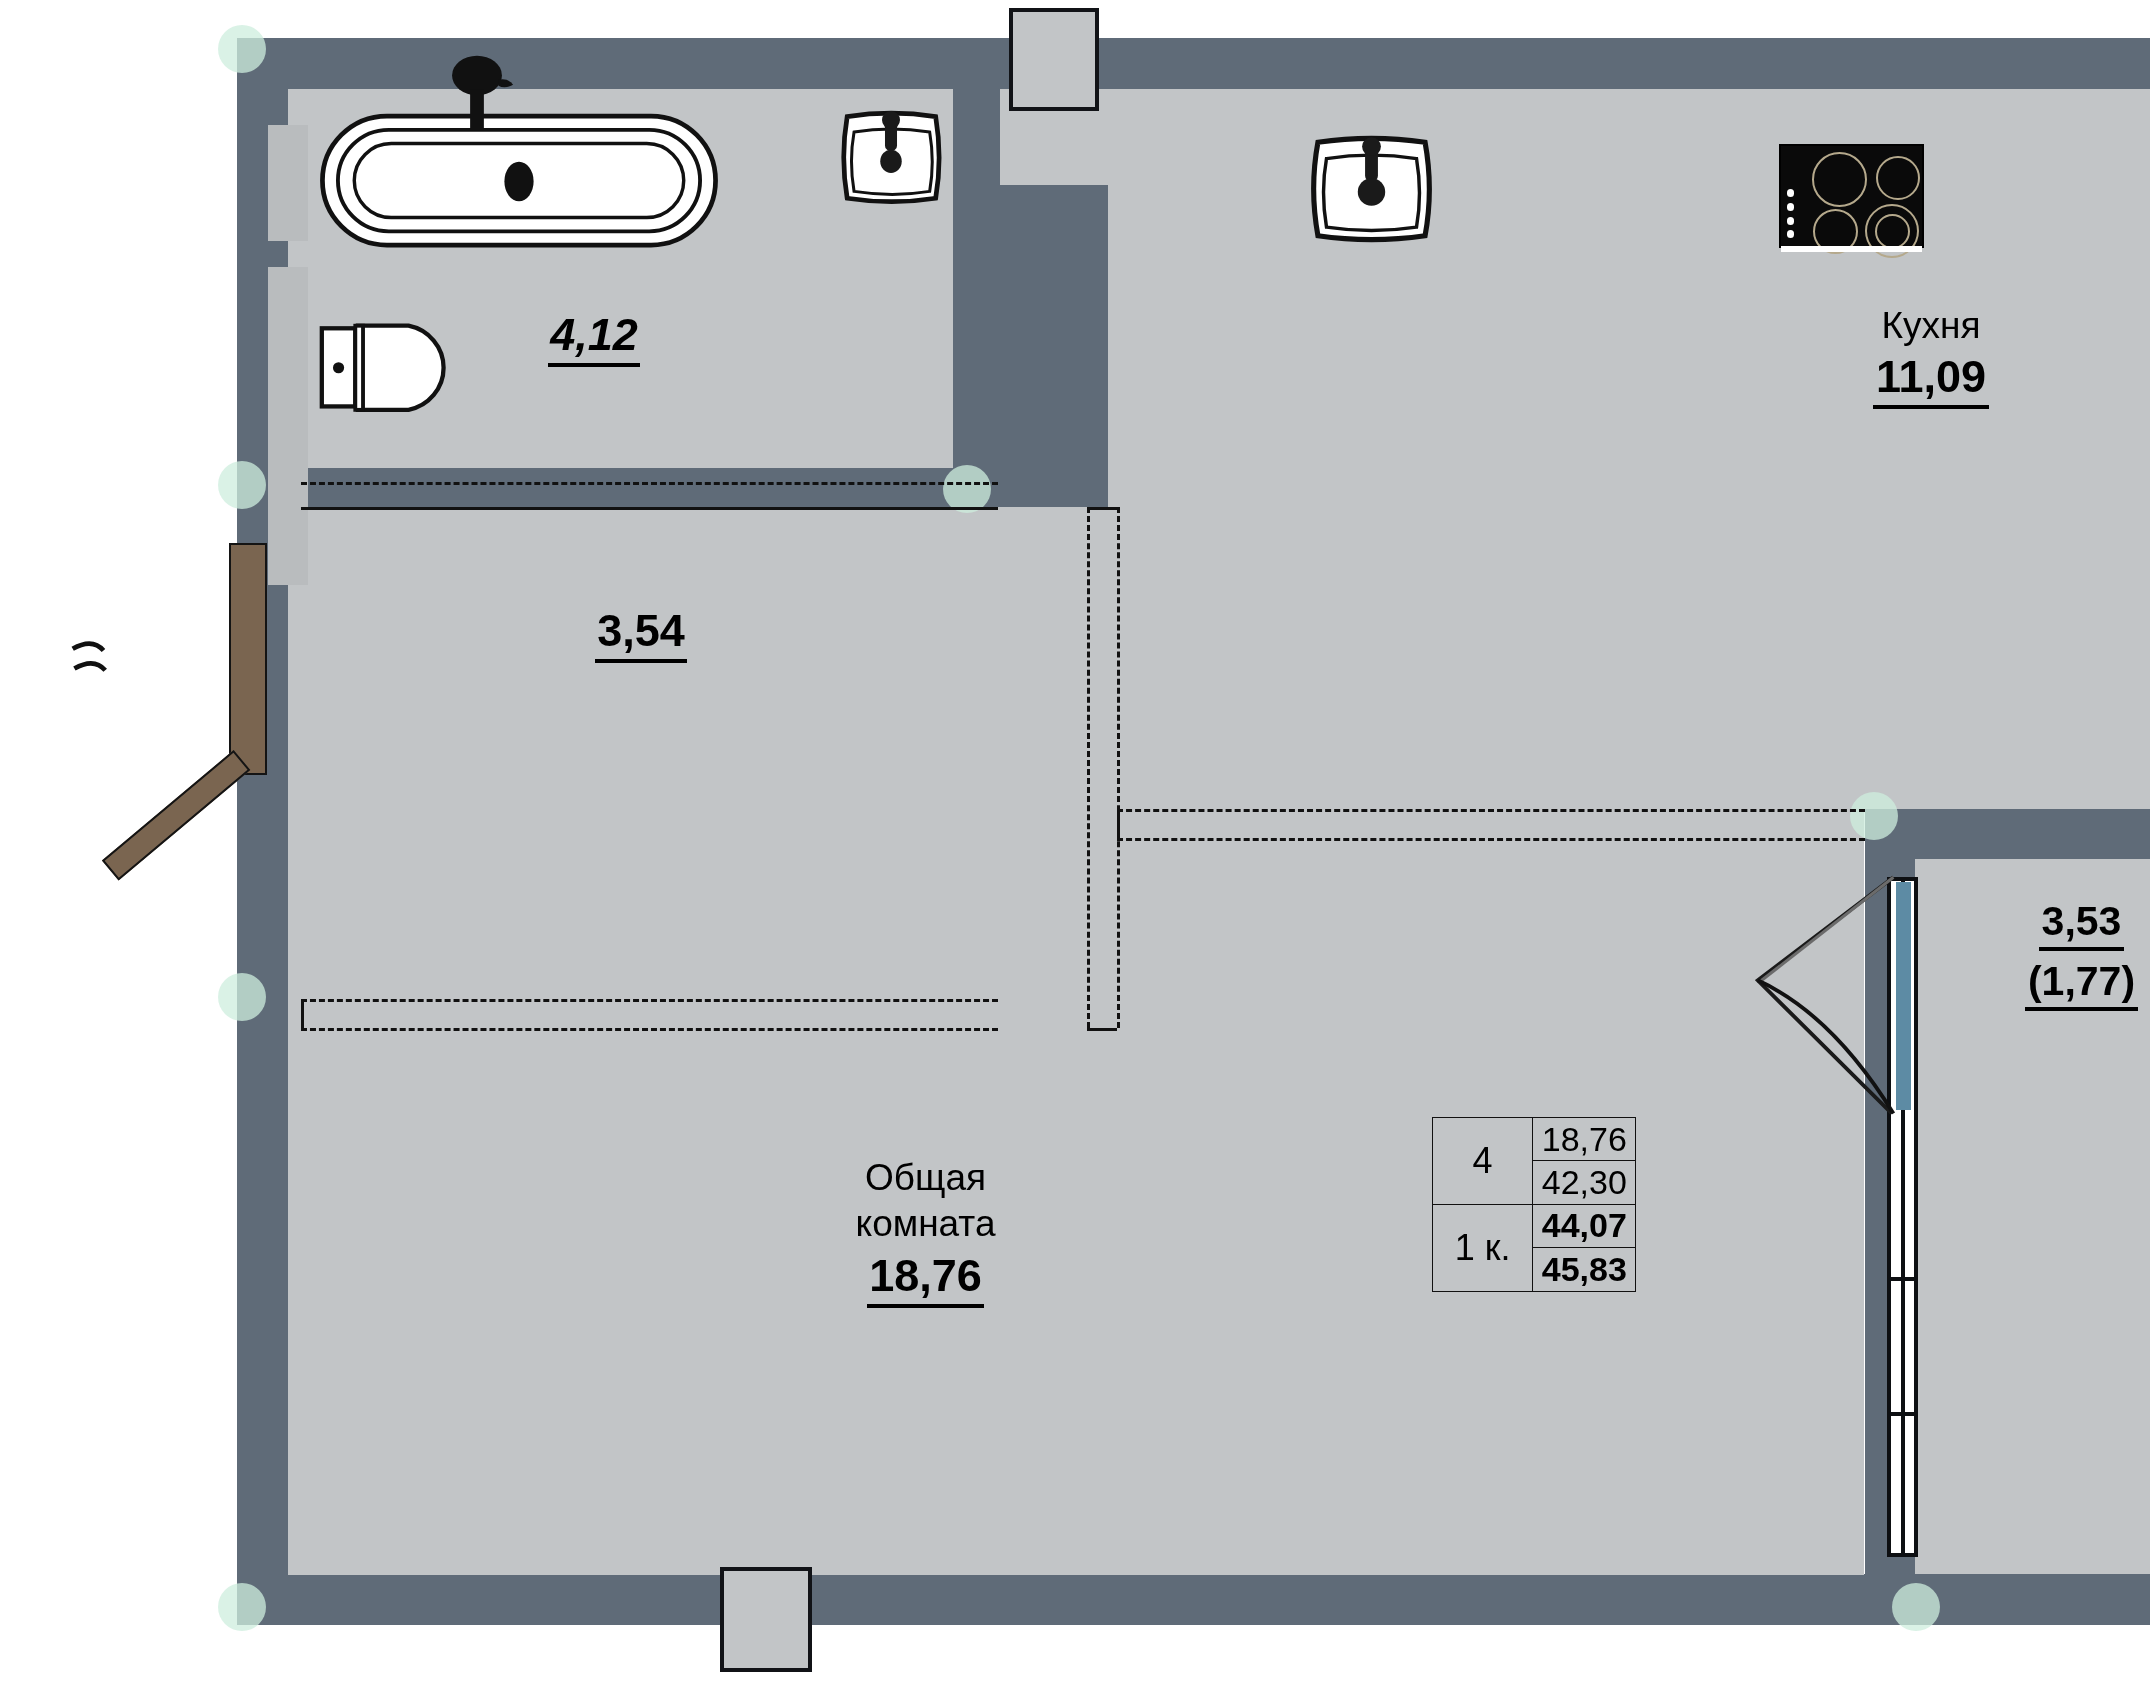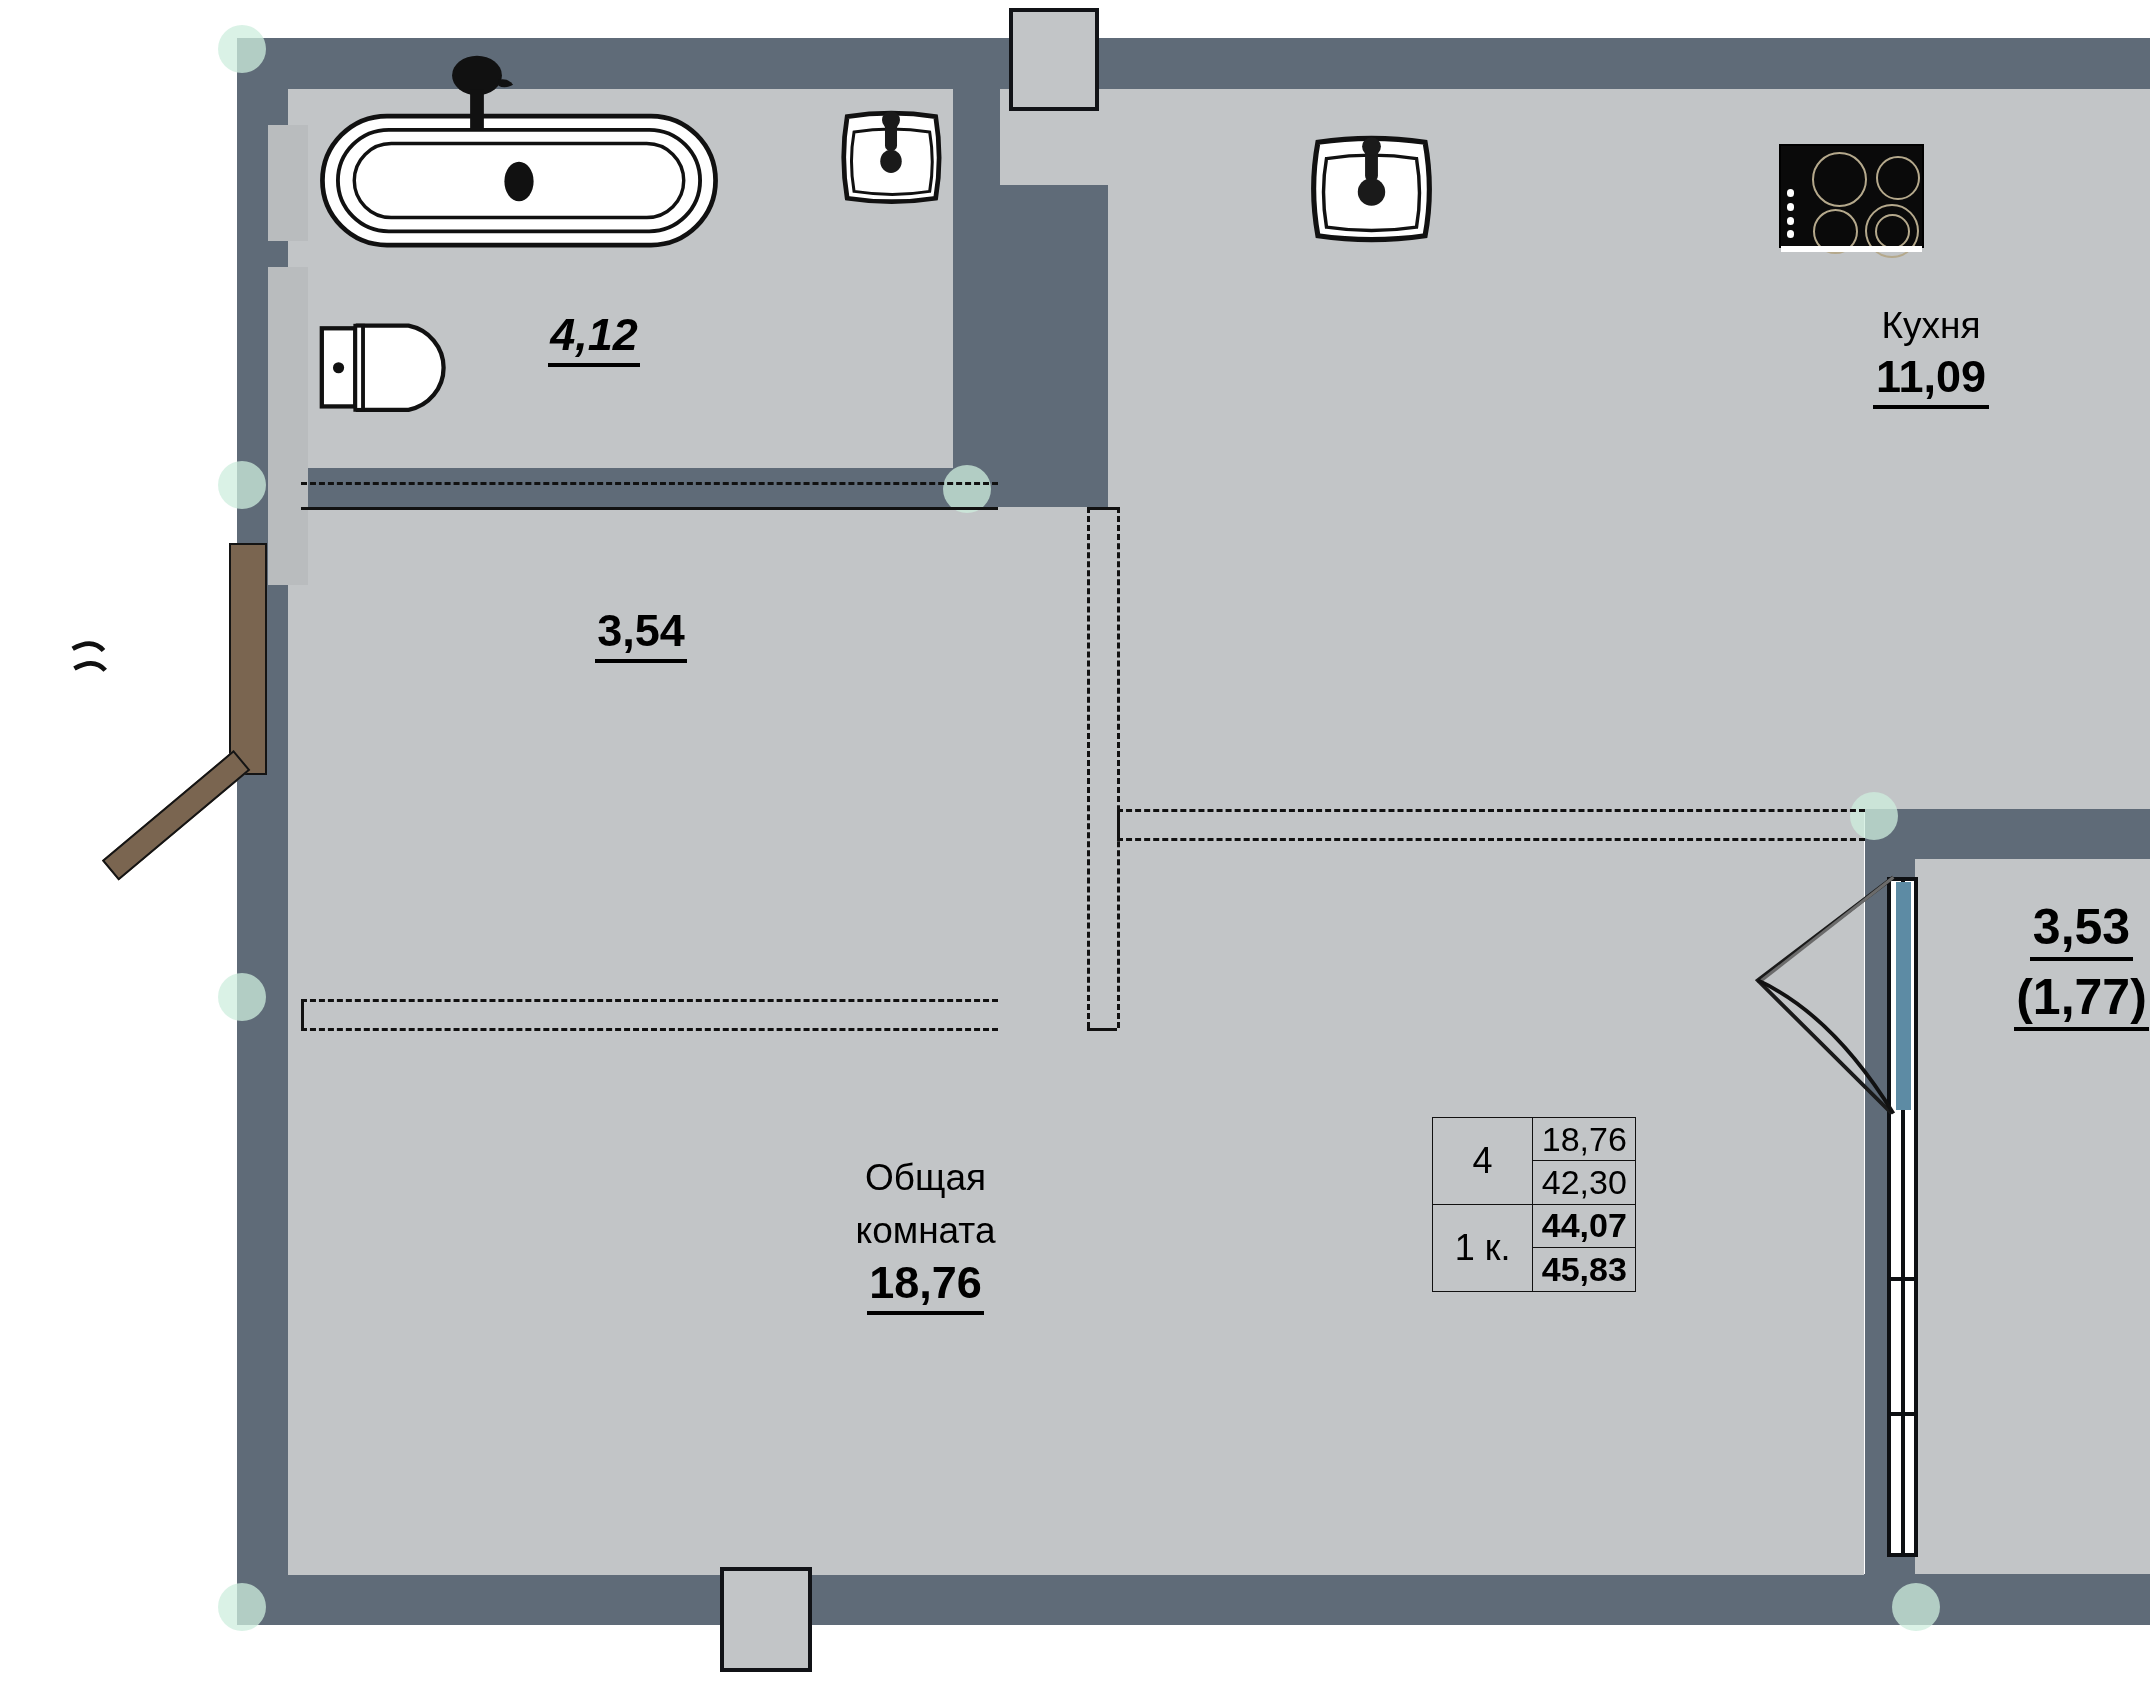--- a/index.html
+++ b/index.html
@@ -17,21 +17,21 @@
   .wall{position:absolute;background:#5f6b78;}
   .room{position:absolute;background:#c2c5c7;}
   .niche{position:absolute;background:#b9bcbe;}
   .column{position:absolute;background:#c2c5c7;border:4.3px solid #111317;box-sizing:border-box;}
   .corner-dot{position:absolute;border-radius:50%;background:#cdeedd;opacity:.75;}
 
   
   .lbl{position:absolute;color:#000;text-align:center;white-space:nowrap;line-height:1.12;}
   .lbl-name{font-size:37px;font-weight:400;}
   .lbl-area{font-size:45px;font-weight:700;border-bottom:4.7px solid #000;display:inline-block;padding:0 2.6px 2.6px 2.6px;}
-  .lbl-area-thin{font-size:50px;font-weight:700;border-bottom:4.7px solid #000;display:inline-block;padding:0 2.6px 1.7px 2.6px;}
+  .lbl-area-thin{font-size:41px;font-weight:700;border-bottom:4.7px solid #000;display:inline-block;padding:0 2.6px 1.7px 2.6px;}
 
   
   .dash-h{position:absolute;border-top:3.4px dashed #111;}
   .dash-v{position:absolute;border-left:3.4px dashed #111;}
   .solid-h{position:absolute;border-top:3.4px solid #111;}
   .solid-v{position:absolute;border-left:3.4px solid #111;}
 
   
   #summary-table{
     position:absolute;
@@ -207,21 +207,21 @@
 
   <div class="lbl" style="left:1776px;top:305px;width:310px;">
     <div class="lbl-name">Кухня</div>
     <div style="margin-top:6px;">
       <span class="lbl-area">11,09</span>
     </div>
   </div>
 
   <div class="lbl" style="left:736px;top:1157px;width:379px;">
     <div class="lbl-name">Общая</div>
-    <div class="lbl-name" style="margin-top:12px;">комната</div>
+    <div class="lbl-name" style="margin-top:5px;">комната</div>
     <div style="margin-top:6px;">
       <span class="lbl-area">18,76</span>
     </div>
   </div>
 
   <div class="lbl" style="left:1961px;top:899px;width:241px;">
     <div>
       <span class="lbl-area-thin">3,53</span>
     </div>
     <div style="margin-top:8.6px;">

